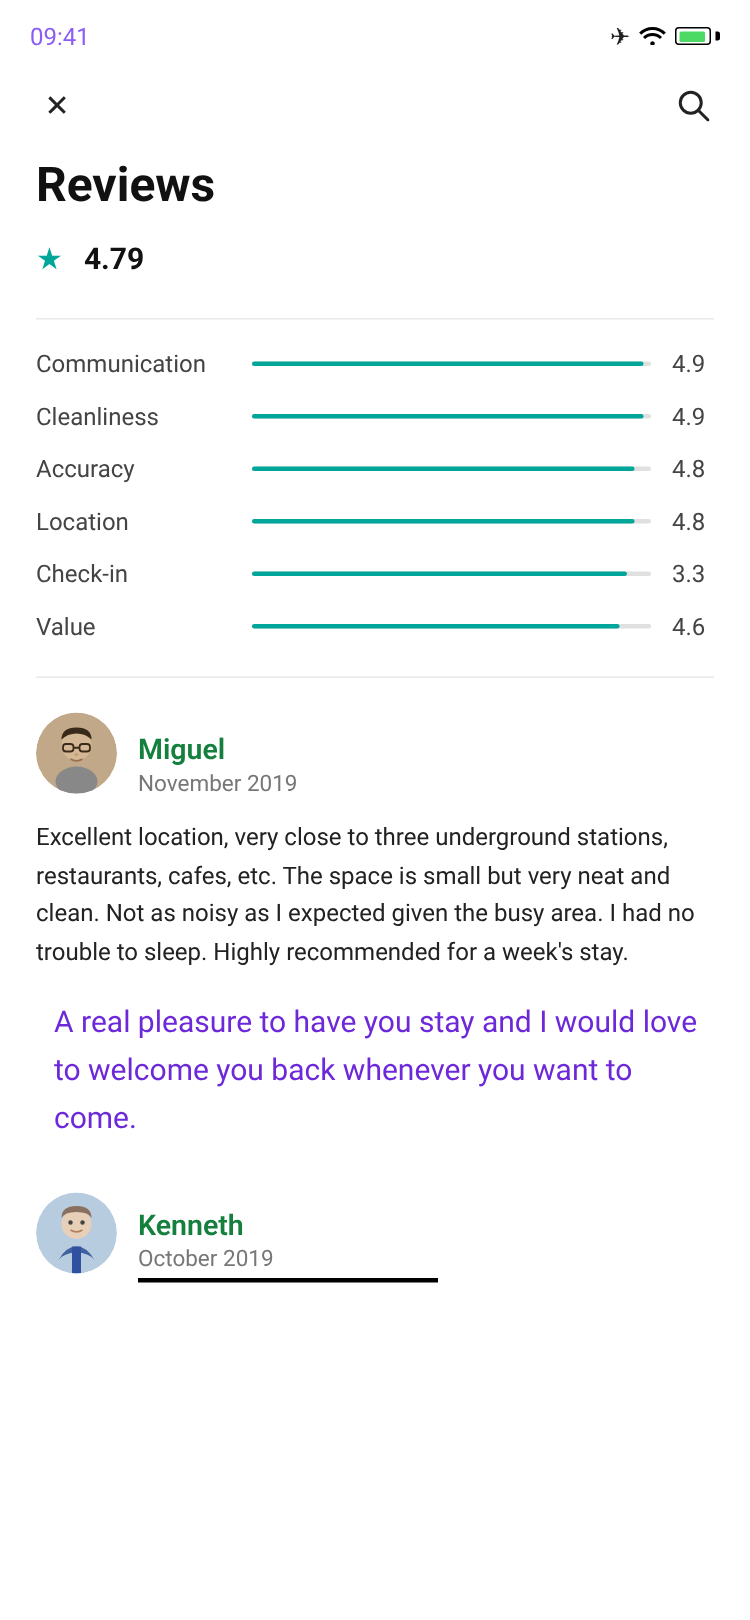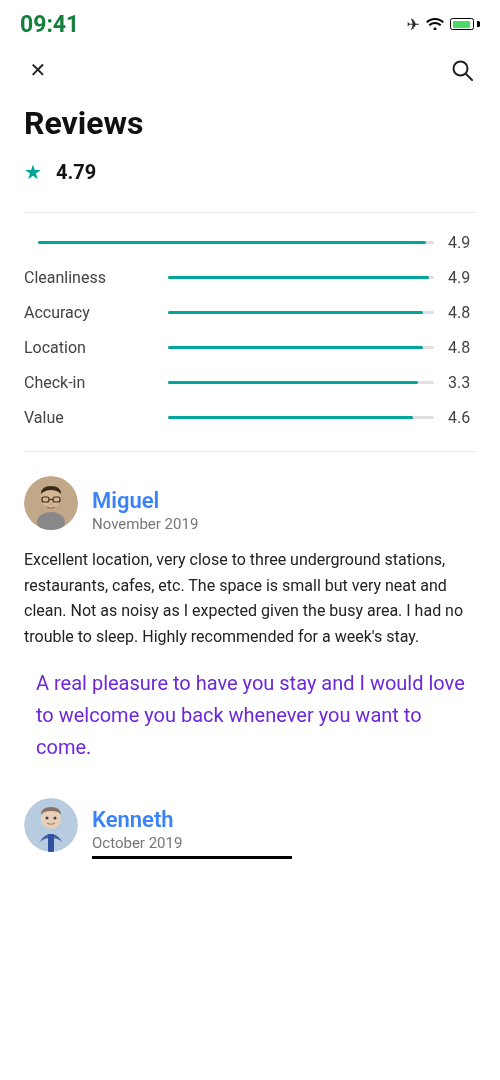--- a/index.html
+++ b/index.html
@@ -15,23 +15,23 @@
 
     
     .status-bar {
       display: flex;
       justify-content: space-between;
       align-items: center;
       padding: 10px 20px 6px 20px;
       height: 44px;
     }
     .status-time {
-      font-size: 23px;
-      font-weight: 700;
-      color: #15803d;
+      font-size: 16px;
+      font-weight: 400;
+      color: #8b5cf6;
     }
     .status-icons {
       display: flex;
       align-items: center;
       gap: 6px;
     }
     .battery-icon {
       display: inline-flex;
       align-items: center;
       gap: 2px;
@@ -173,23 +173,23 @@
     
     .avatar-svg {
       width: 54px;
       height: 54px;
       border-radius: 50%;
       overflow: hidden;
       flex-shrink: 0;
     }
     .reviewer-info {}
     .reviewer-name {
-      font-size: 22px;
+      font-size: 19px;
       font-weight: 600;
-      color: #3b82f6;
+      color: #15803d;
       margin-top: 16px;
     }
     .reviewer-date {
       font-size: 15px;
       color: #777;
       margin-top: 2px;
     }
     .review-text {
       font-size: 16px;
       line-height: 1.6;
@@ -264,20 +264,21 @@
 
 <div class="rating-summary">
   <span class="star-icon">★</span>
   <span class="rating-number">4.79</span>
 </div>
 
 <div class="divider"></div>
 
 <div class="rating-bars">
 <div class="rating-row">
+      <span class="rating-label">Communication</span>
       <div class="bar-container">
         <div class="bar-fill" style="width:98%"></div>
       </div>
       <span class="rating-value">4.9</span>
     </div>
     <div class="rating-row">
       <span class="rating-label">Cleanliness</span>
       <div class="bar-container">
         <div class="bar-fill" style="width:98%"></div>
       </div>

